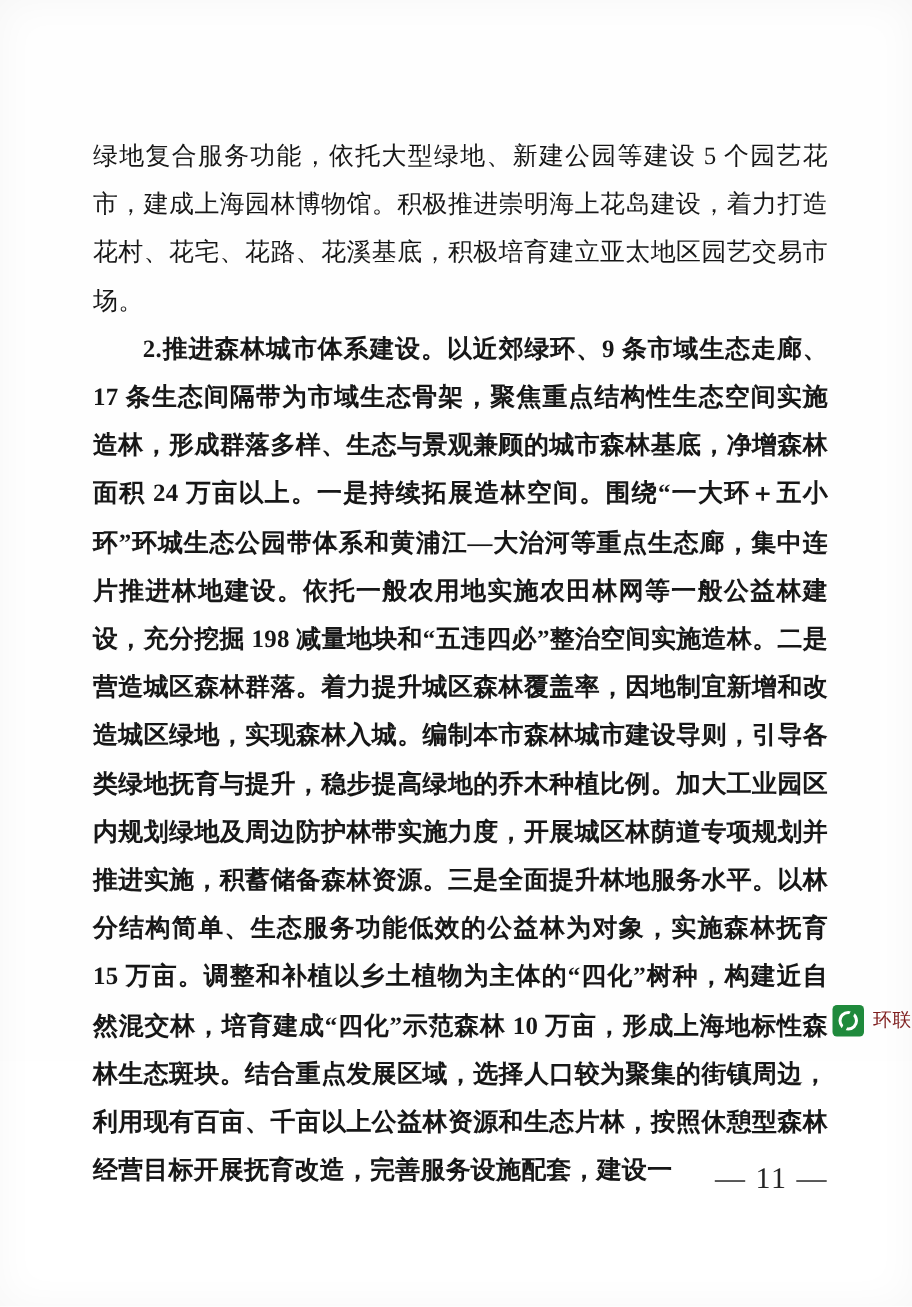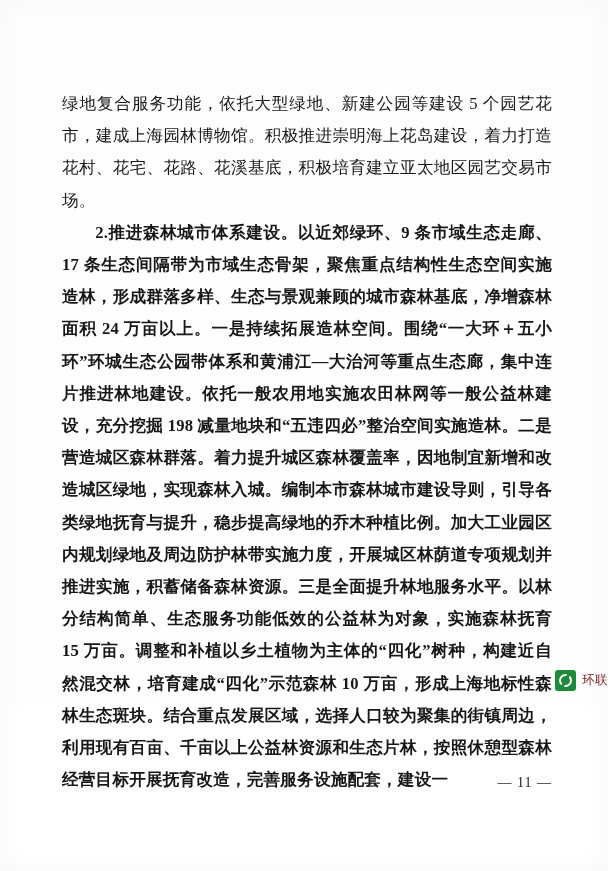--- a/index.html
+++ b/index.html
@@ -45,21 +45,21 @@
   }
   .indent {
     text-indent: 2em;
   }
   .page-number-row {
     position: absolute;
     left: 62px;
     top: 775px;
     width: 490px;
     text-align: right;
-    font-size: 14px;
+    font-size: 20px;
     color: #242424;
     font-family: "Liberation Serif", "DejaVu Serif", serif;
     letter-spacing: 1px;
   }
   .footer-badge {
     position: absolute;
     right: 22px;
     bottom: 16px;
     display: flex;
     align-items: center;

